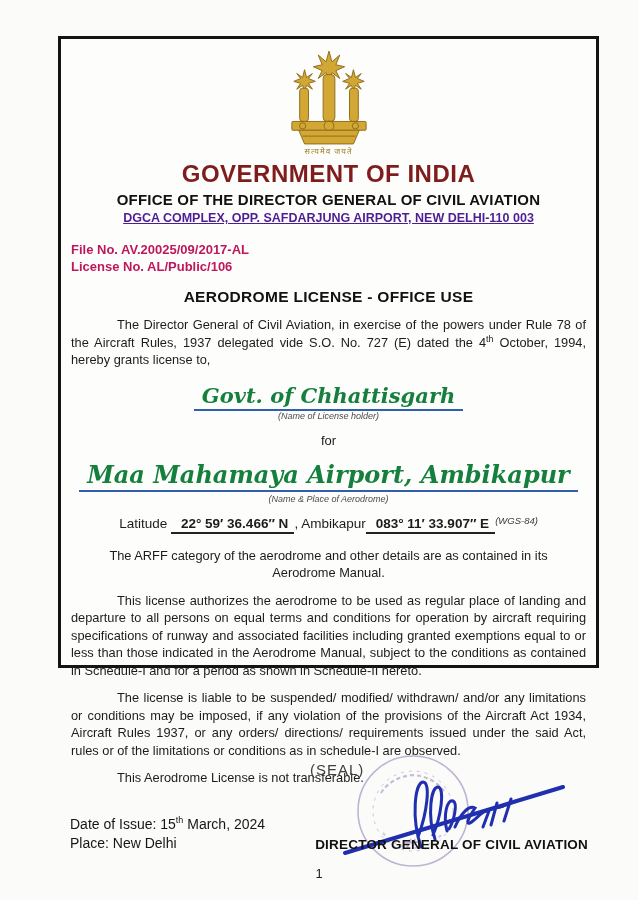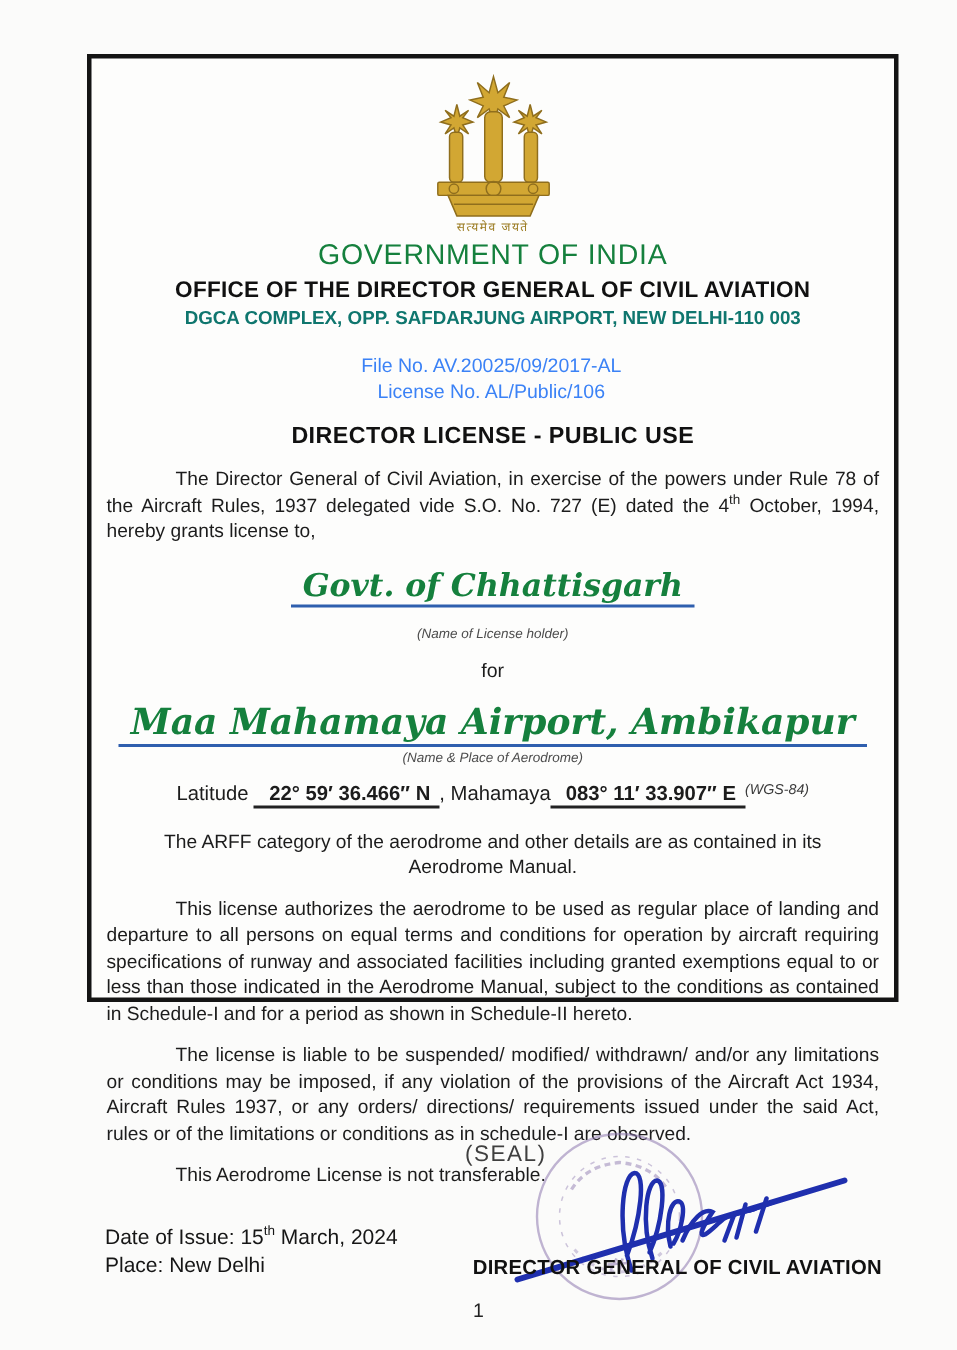--- a/index.html
+++ b/index.html
@@ -25,33 +25,33 @@
     padding:6px 10px;
     box-sizing:border-box;
   }
   .center{text-align:center;}
   .emblem-wrap{margin-top:2px;text-align:center;line-height:0;}
   .motto{
     font-size:8px;color:#9a7a1f;letter-spacing:1px;
     line-height:10px;margin-top:-2px;
   }
   .gov-title{
-    font-size:19px;font-weight:normal;letter-spacing:.5px;
-    margin-top:3px;color:#15803d;
+    font-size:24px;font-weight:bold;letter-spacing:.5px;
+    margin-top:3px;color:#7f1d1d;
   }
   .office-title{
     font-size:15px;font-weight:bold;letter-spacing:.2px;
     margin-top:3px;color:#111;
   }
   .office-address{
-    font-size:12.5px;font-weight:bold;margin-top:3px;color:#0f766e;
+    font-size:12.5px;font-weight:bold;margin-top:3px;color:#4c1d95;text-decoration:underline;
   }
   .refs{
-    text-align:center;font-weight:normal;font-size:13px;
-    margin-top:16px;line-height:17px;padding-right:2px;color:#3b82f6;
+    text-align:left;font-weight:bold;font-size:13px;
+    margin-top:16px;line-height:17px;padding-right:2px;color:#be185d;
   }
   .doc-title{
     text-align:center;font-size:15.5px;font-weight:bold;
     margin-top:13px;letter-spacing:.3px;color:#111;
   }
   p.body-para{
     font-size:12.8px;line-height:17.5px;
     text-align:justify;text-indent:46px;
     margin:10px 0 0 0;
   }
@@ -67,21 +67,21 @@
     font-family:"DejaVu Serif","Liberation Serif",serif;
     font-style:italic;font-weight:bold;
     color:#15803d;
     border-bottom:2px solid #2f5fae;
     padding:0 8px 1px 8px;
   }
   .holder{font-size:21px;margin-top:14px;}
   .aerodrome{font-size:24px;margin-top:12px;}
   .caption{
     text-align:center;font-size:9px;font-style:italic;
-    color:#4c4c4c;margin-top:12px;
+    color:#4c4c4c;margin-top:0;
   }
   .for-line{text-align:center;font-size:13px;margin-top:12px;}
   .coord-line{
     text-align:center;font-size:13.5px;margin-top:11px;
   }
   .coord-val{
     font-weight:bold;
     border-bottom:2px solid #222;
     padding:0 6px 1px 10px;
     white-space:nowrap;
@@ -138,38 +138,38 @@
 
     <div class="gov-title center">GOVERNMENT OF INDIA</div>
     <div class="office-title center">OFFICE OF THE DIRECTOR GENERAL OF CIVIL AVIATION</div>
     <div class="office-address center">DGCA COMPLEX, OPP. SAFDARJUNG AIRPORT, NEW DELHI-110 003</div>
 
     <div class="refs">
       <div>File No. AV.20025/09/2017-AL</div>
       <div>License No. AL/Public/106</div>
     </div>
 
-    <div class="doc-title">DIRECTOR LICENSE - PUBLIC USE</div>
+    <div class="doc-title">AERODROME LICENSE - OFFICE USE</div>
 
     <p class="body-para"><span>The Director General of Civil Aviation, in exercise of the powers under Rule 78 of the Aircraft Rules, 1937 delegated vide S.O. No. 727 (E) dated the 4</span><sup>th</sup><span> October, 1994, hereby grants license to,</span></p>
 
     <div class="script-line holder">
       <span class="script-name">Govt. of Chhattisgarh</span>
     </div>
     <div class="caption">(Name of License holder)</div>
     <div class="for-line">for</div>
 
     <div class="script-line aerodrome">
       <span class="script-name">Maa Mahamaya Airport, Ambikapur</span>
     </div>
     <div class="caption" style="margin-top:2px;">(Name &amp; Place of Aerodrome)</div>
 
     <div class="coord-line">
       <span>Latitude</span>
-      <span class="coord-val">22° 59′ 36.466″ N</span><span>, Mahamaya</span><span class="coord-val">083° 11′ 33.907″ E</span><span class="datum">(WGS-84)</span>
+      <span class="coord-val">22° 59′ 36.466″ N</span><span>, Ambikapur</span><span class="coord-val">083° 11′ 33.907″ E</span><span class="datum">(WGS-84)</span>
     </div>
 
     <p class="center-para">The ARFF category of the aerodrome and other details are as contained in its Aerodrome Manual.</p>
     <p class="body-para">This license authorizes the aerodrome to be used as regular place of landing and departure to all persons on equal terms and conditions for operation by aircraft requiring specifications of runway and associated facilities including granted exemptions equal to or less than those indicated in the Aerodrome Manual, subject to the conditions as contained in Schedule-I and for a period as shown in Schedule-II hereto.</p>
     <p class="body-para">The license is liable to be suspended/ modified/ withdrawn/ and/or any limitations or conditions may be imposed, if any violation of the provisions of the Aircraft Act 1934, Aircraft Rules 1937, or any orders/ directions/ requirements issued under the said Act, rules or of the limitations or conditions as in schedule-I are observed.</p>
     <p class="body-para">This Aerodrome License is not transferable.</p>
 
     <div class="seal-label">(SEAL)</div>
     <svg class="seal-stamp" viewBox="0 0 120 120">
       <g fill="none" stroke="#8f7ab0" stroke-width="1.6">

